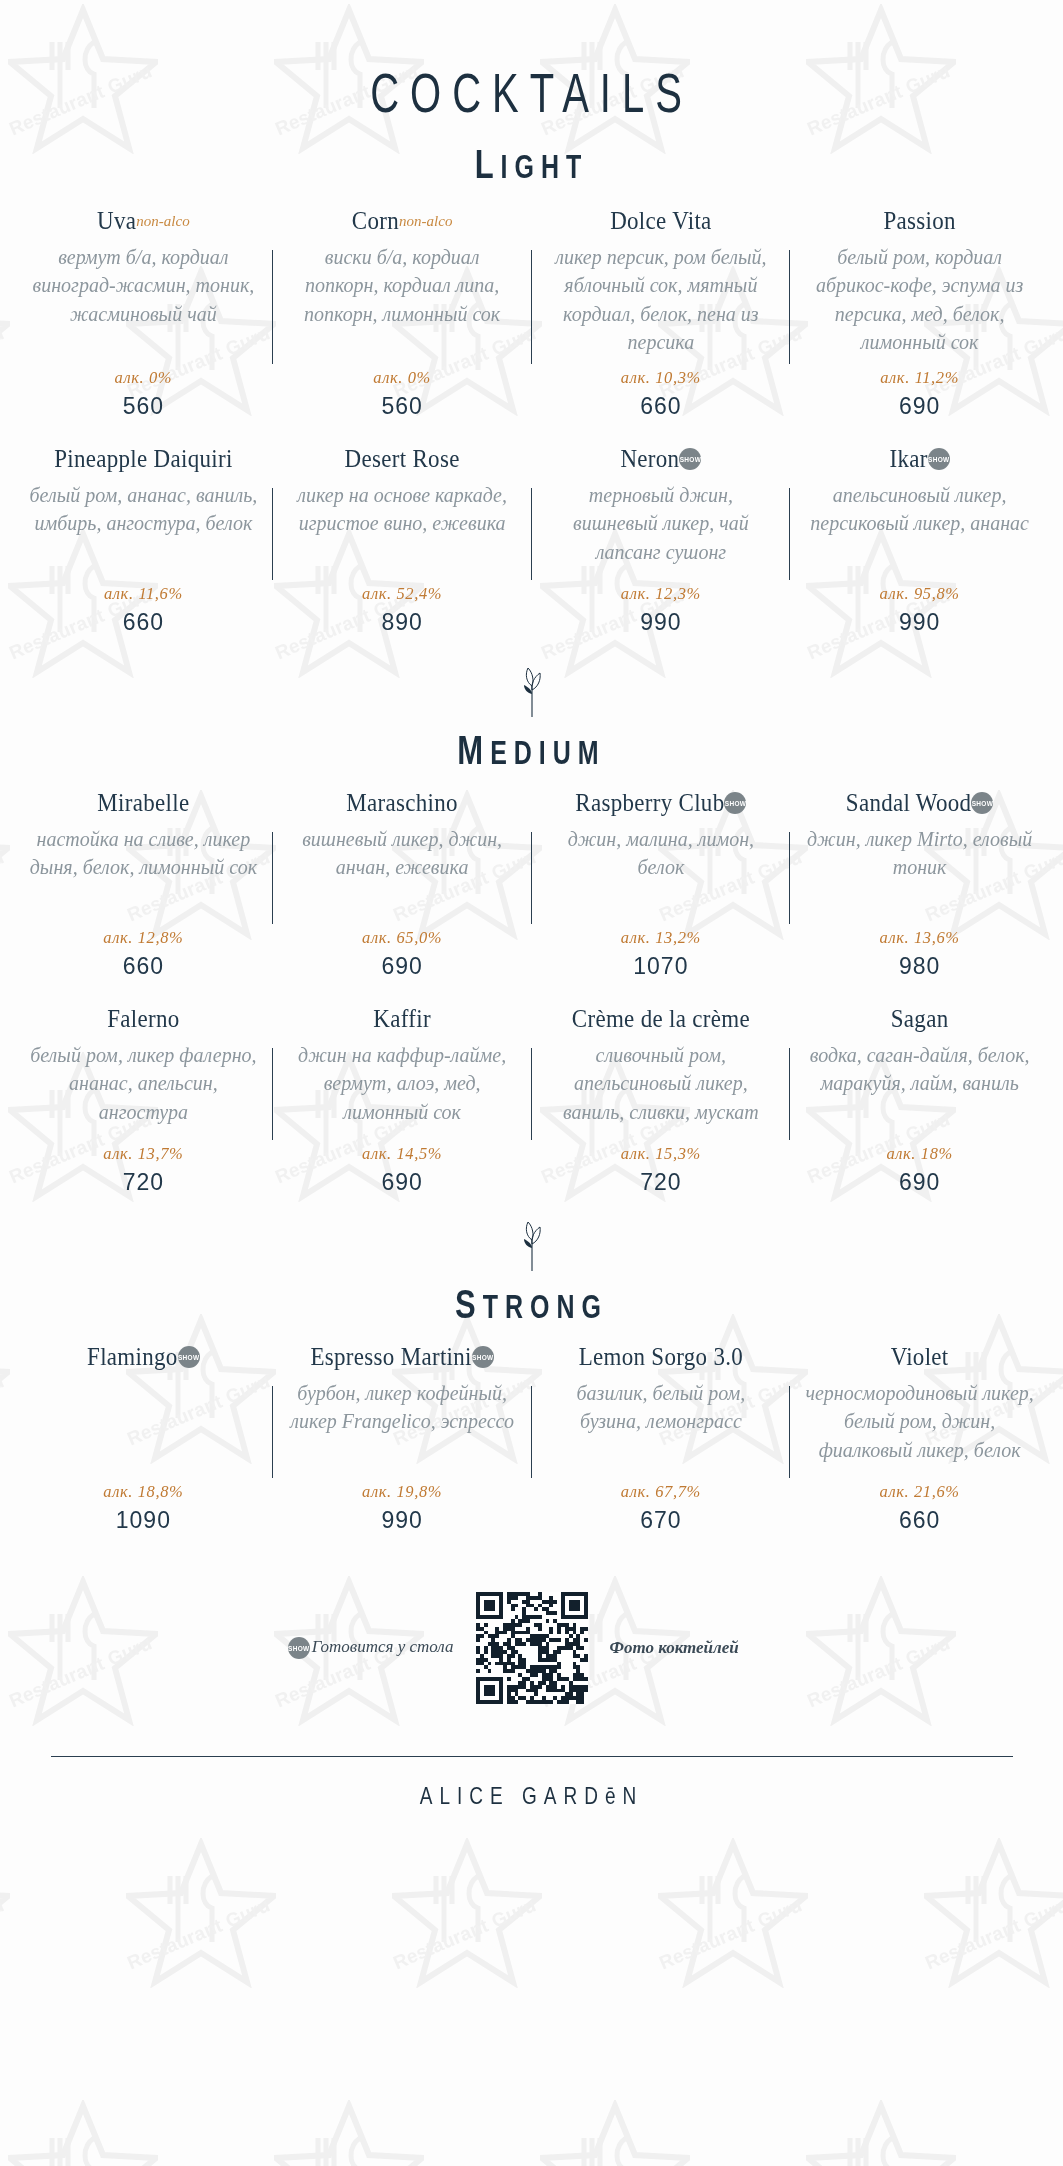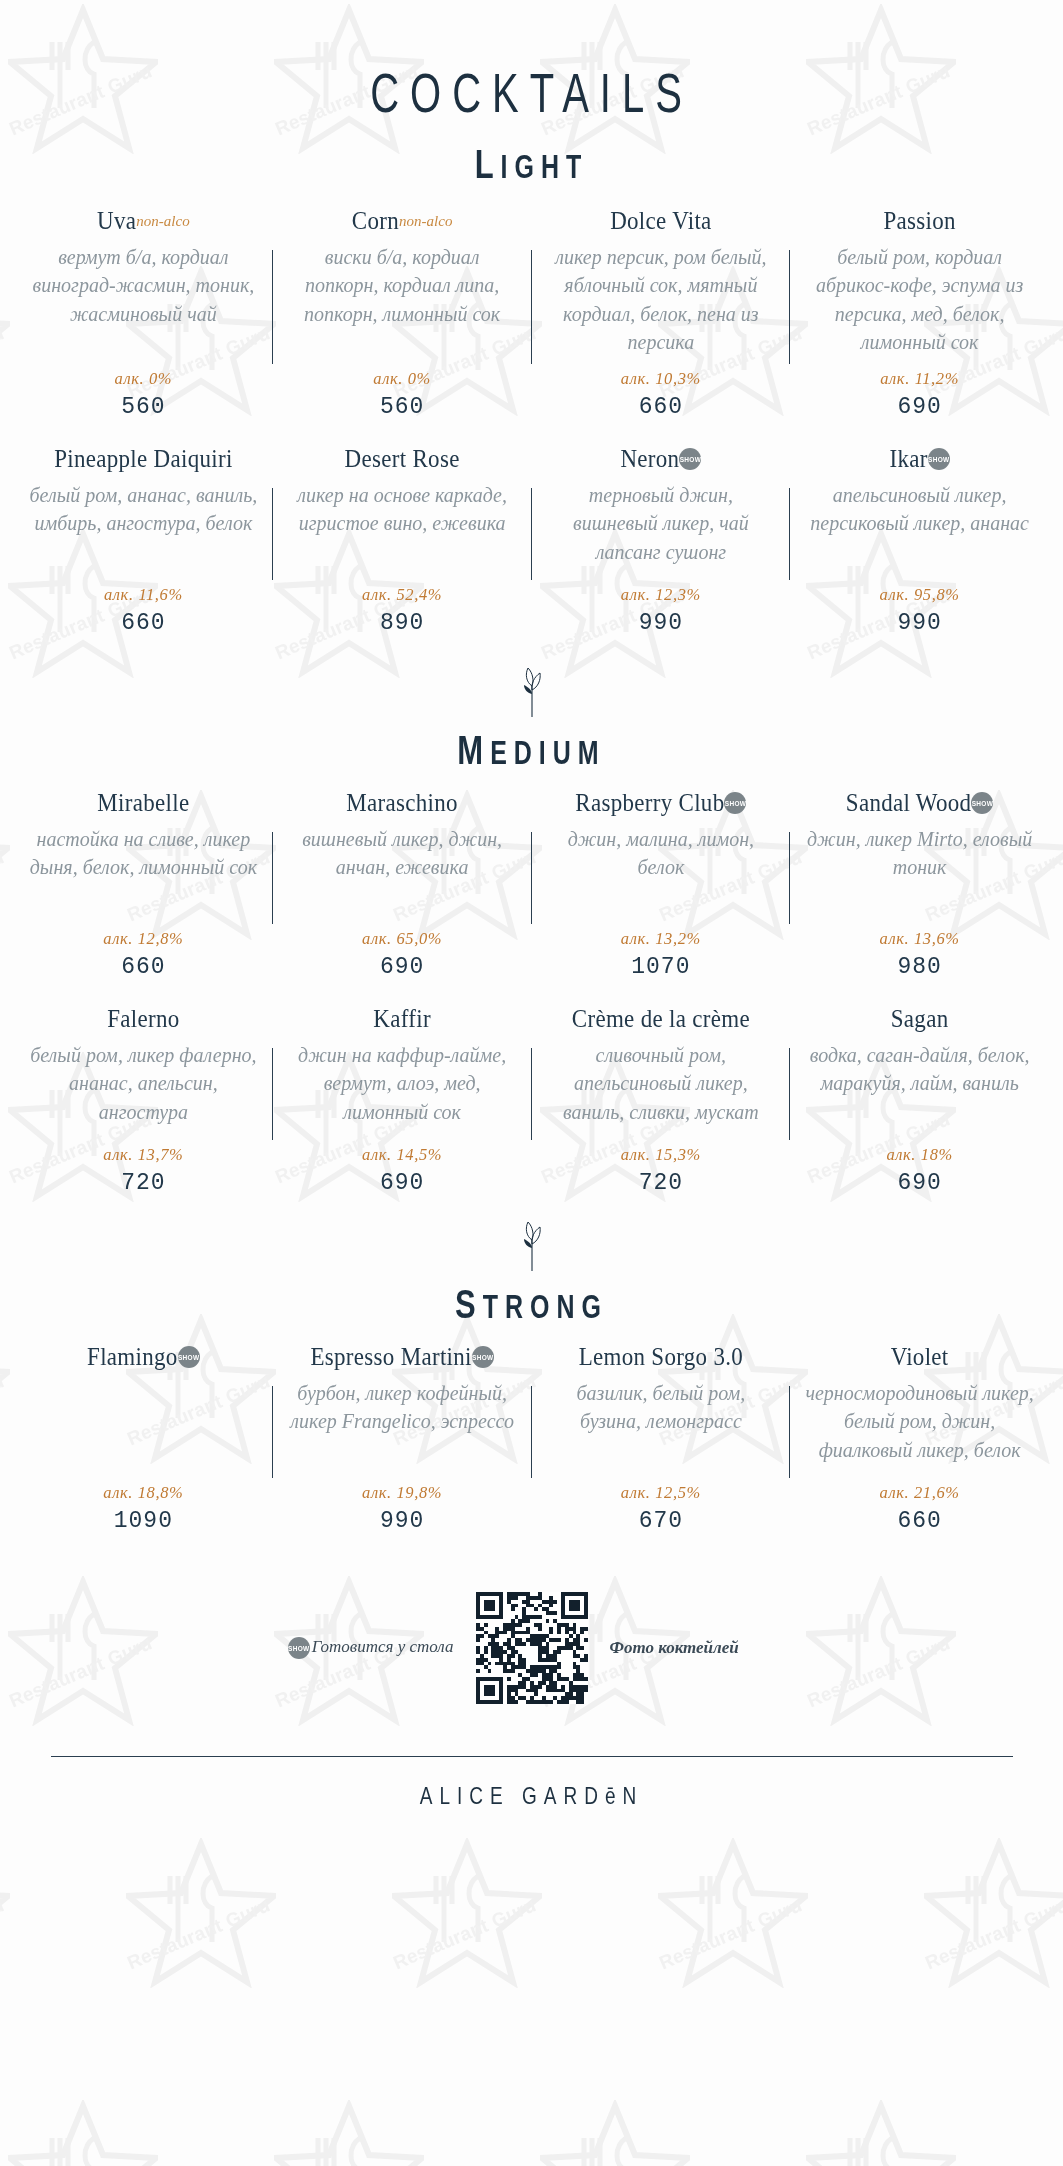--- a/index.html
+++ b/index.html
@@ -157,21 +157,21 @@
 
   .abv {
     font-family: "Liberation Serif", serif;
     font-style: italic;
     font-size: 16.5px;
     color: #c07a33;
     letter-spacing: 0.6px;
   }
   .price {
     margin-top: 5px;
-    font-family: Liberation Mono, monospace;
+    font-family: Liberation Sans, sans-serif;
     font-size: 23px;
     color: #22384a;
     letter-spacing: 1px;
   }
   .spacer { flex: 1 1 auto; }
 
   
   .sep {
     position: absolute;
     top: 42px;
@@ -816,21 +816,21 @@
         <div class="abv">алк. 19,8%</div>
         <div class="price">990</div>
         <div class="sep" style="height: 92px;"></div>
       </div>
       <div class="cell">
         <div class="name-line">
           <span class="drink-name">Lemon Sorgo 3.0</span>
         </div>
         <div class="desc">базилик, белый ром, бузина, лемонграсс</div>
         <div class="spacer"></div>
-        <div class="abv">алк. 12,5%</div>
+        <div class="abv">алк. 67,7%</div>
         <div class="price">670</div>
         <div class="sep" style="height: 92px;"></div>
       </div>
       <div class="cell">
         <div class="name-line">
           <span class="drink-name">Violet</span>
         </div>
         <div class="desc">черносмородиновый ликер, белый ром, джин, фиалковый ликер, белок</div>
         <div class="spacer"></div>
         <div class="abv">алк. 21,6%</div>

